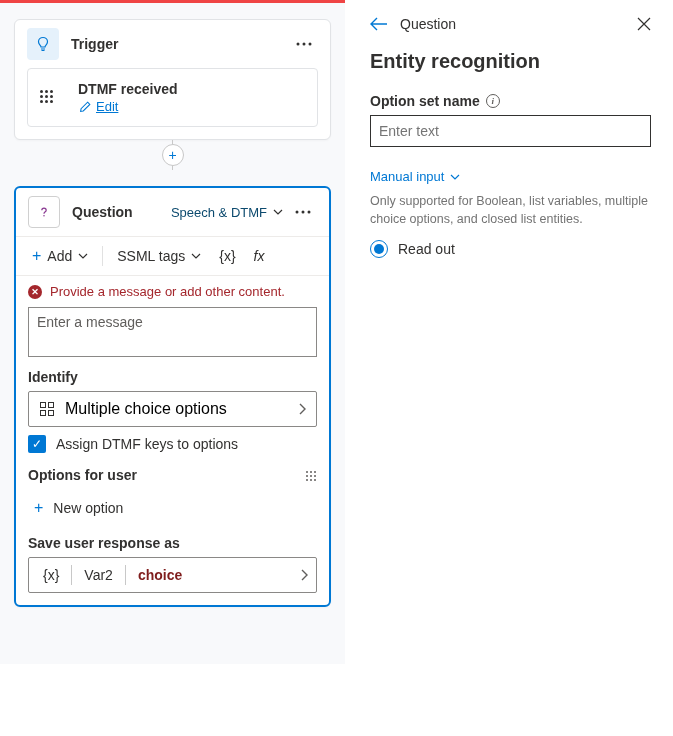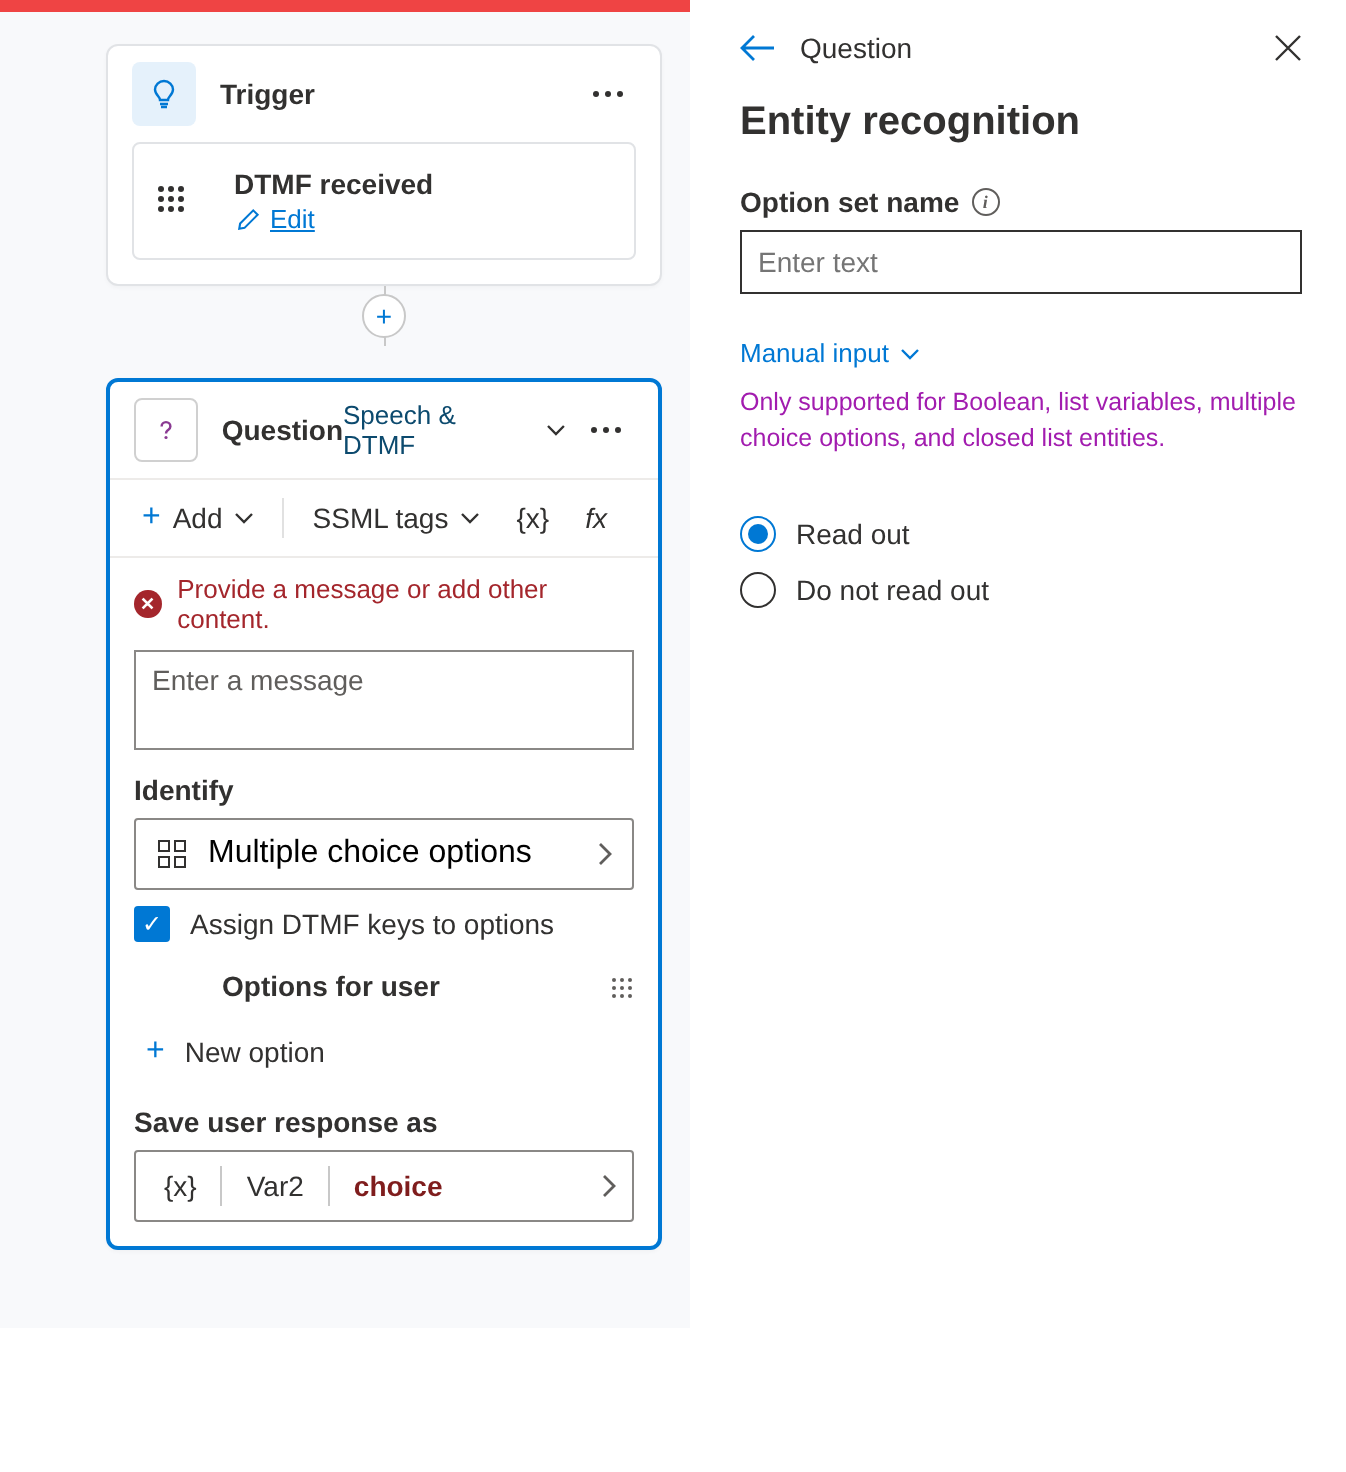--- a/index.html
+++ b/index.html
@@ -1,17 +1,17 @@
 <!DOCTYPE html>
 <html><head>
 <meta charset="utf-8">
 <style>
   * { box-sizing: border-box; margin: 0; padding: 0; font-family: "Segoe UI", -apple-system, sans-serif; }
   body { width: 673px; height: 736px; background: #fff; position: relative; overflow: hidden; }
-  .canvas { position: absolute; left: 0; top: 0; width: 345px; height: 664px; background: #f8f9fb; border-top: 6px solid #ef4444; padding-left: 39px; }
+  .canvas { position: absolute; left: 0; top: 0; width: 345px; height: 664px; background: #f8f9fb; border-top: 3px solid #ef4444; }
   .panel { position: absolute; right: 0; top: 0; width: 325px; height: 736px; background: #fff; padding: 16px 22px; }
 
   
   .card { background: #fff; border: 1px solid #e1e3e6; border-radius: 6px; margin: 16px 14px 0; box-shadow: 0 1px 2px rgba(0,0,0,0.03); }
   .trigger-card { padding: 0; }
   .card-header { display: flex; align-items: center; height: 48px; padding: 0 12px; }
   .card-header .icon-box { width: 32px; height: 32px; display: flex; align-items: center; justify-content: center; border-radius: 4px; }
   .trigger-icon-box { background: #e5f1fb; }
   .question-icon-box { border: 1px solid #d0d0d0; border-radius: 50%; }
   .card-title { margin-left: 12px; font-size: 14px; font-weight: 600; color: #323130; flex: 1; }
@@ -59,21 +59,21 @@
   .panel-header { display: flex; align-items: center; gap: 12px; margin-bottom: 18px; position: relative; }
   .panel-header .back { color: #0078d4; cursor: pointer; }
   .panel-header .title { font-size: 14px; color: #323130; }
   .panel-header .close { position: absolute; right: 0; cursor: pointer; }
   .panel-h1 { font-size: 20px; font-weight: 600; color: #323130; margin-bottom: 20px; }
   .field-label { display: flex; align-items: center; gap: 6px; font-size: 14px; font-weight: 600; color: #323130; margin-bottom: 6px; }
   .info-icon { width: 14px; height: 14px; border: 1px solid #605e5c; border-radius: 50%; display: inline-flex; align-items: center; justify-content: center; font-size: 9px; font-style: italic; color: #605e5c; font-family: serif; }
   .text-input { width: 100%; height: 32px; border: 1px solid #323130; padding: 0 8px; font-size: 14px; color: #605e5c; background: #fff; margin-bottom: 22px; }
   .section-row { display: flex; justify-content: space-between; align-items: center; margin-bottom: 8px; }
   .section-row .link { color: #0078d4; font-size: 13px; display: flex; align-items: center; gap: 6px; cursor: pointer; }
-  .help-text { font-size: 12.5px; color: #a21caf; line-height: 1.45; margin-bottom: 30px; }
+  .help-text { font-size: 12.5px; color: #737373; line-height: 1.45; margin-bottom: 12px; }
   .radio-row { display: flex; align-items: center; gap: 10px; font-size: 14px; color: #323130; margin-bottom: 10px; cursor: pointer; }
   .radio { width: 18px; height: 18px; border: 1px solid #323130; border-radius: 50%; display: flex; align-items: center; justify-content: center; }
   .radio.checked { border-color: #0078d4; }
   .radio.checked::after { content: ""; width: 10px; height: 10px; background: #0078d4; border-radius: 50%; }
 
   svg { display: block; }
 </style>
 </head>
 <body>
 
@@ -194,21 +194,21 @@
           <path fill="none" stroke="#605e5c" stroke-width="1.4" d="M1 1l5 5-5 5"></path>
         </svg>
     </div>
 
     <div class="checkbox-row">
       <div class="checkbox">✓</div>
       <span>Assign DTMF keys to options</span>
     </div>
 
     <div class="options-header">
-      <div class="section-label" style="padding:0;margin-left:44px;">Options for user</div>
+      <div class="section-label" style="padding:0;">Options for user</div>
       <svg class="grip" width="12" height="12" viewBox="0 0 12 12">
           <circle cx="2" cy="2" r="1" fill="#605e5c"></circle>
           <circle cx="6" cy="2" r="1" fill="#605e5c"></circle>
           <circle cx="10" cy="2" r="1" fill="#605e5c"></circle>
           <circle cx="2" cy="6" r="1" fill="#605e5c"></circle>
           <circle cx="6" cy="6" r="1" fill="#605e5c"></circle>
           <circle cx="10" cy="6" r="1" fill="#605e5c"></circle>
           <circle cx="2" cy="10" r="1" fill="#605e5c"></circle>
           <circle cx="6" cy="10" r="1" fill="#605e5c"></circle>
           <circle cx="10" cy="10" r="1" fill="#605e5c"></circle>
@@ -267,17 +267,13 @@
         </svg>
     </div>
   </div>
 
   <div class="help-text">Only supported for Boolean, list variables, multiple choice options, and closed list entities.</div>
 
   <div class="radio-row">
     <div class="radio checked"></div>
     <span>Read out</span>
   </div>
-  <div class="radio-row">
-    <div class="radio"></div>
-    <span>Do not read out</span>
-  </div>
 </div>
 
 </body></html>

